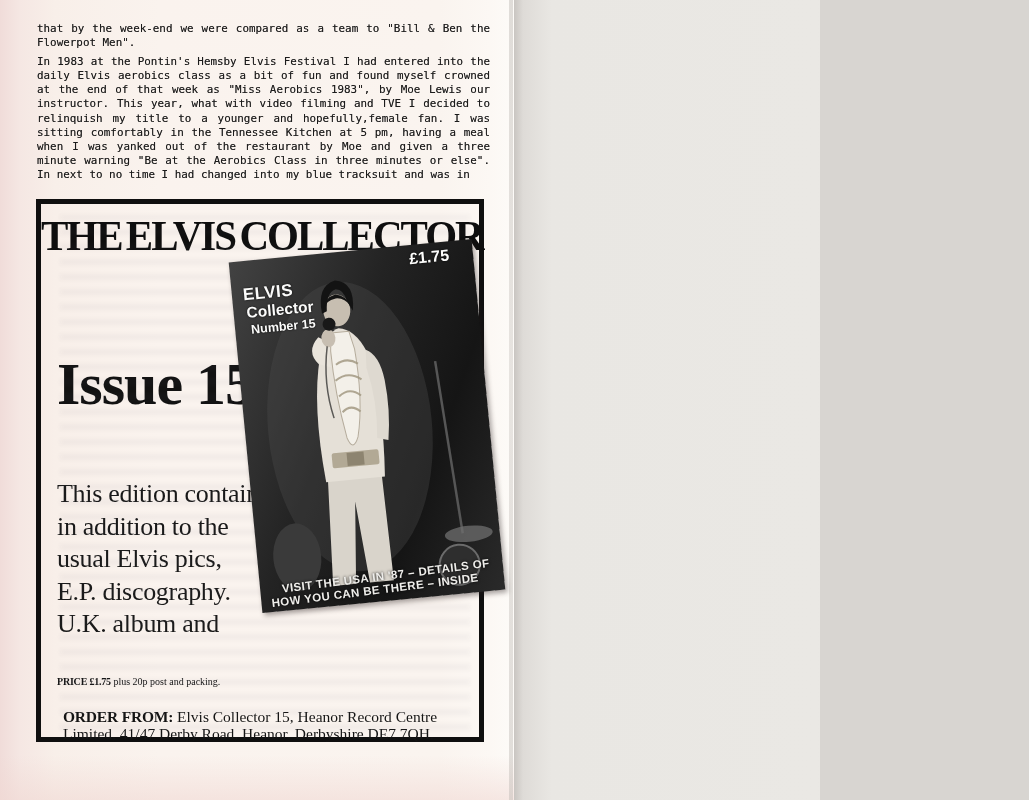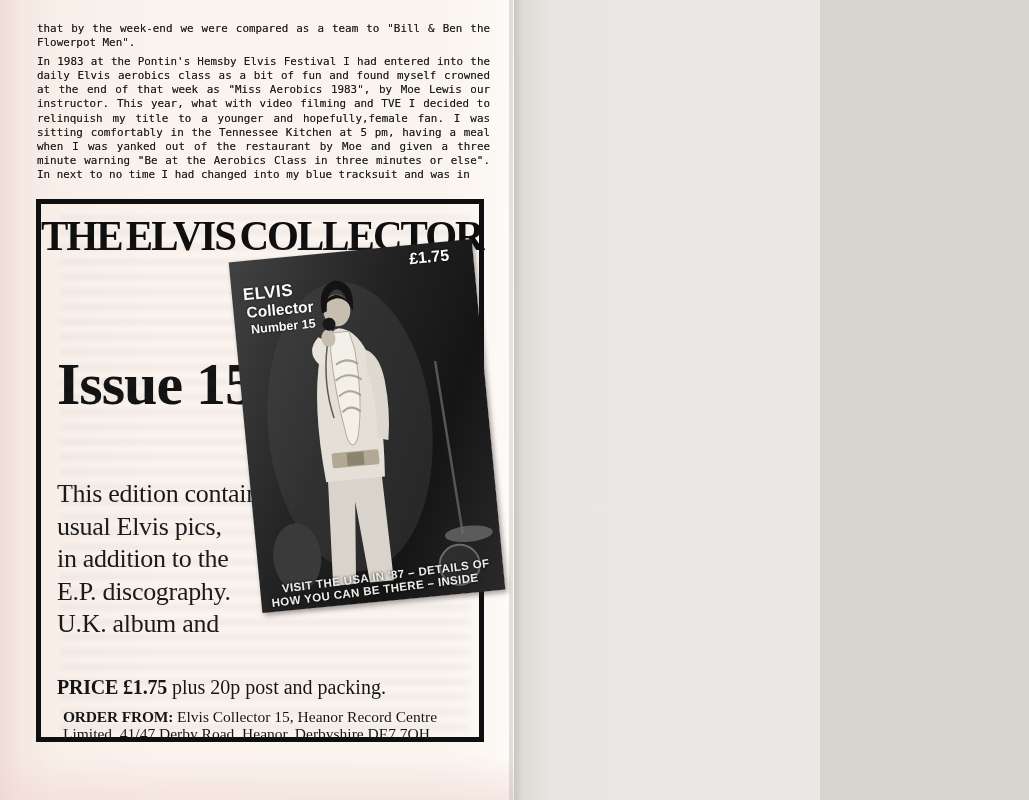--- a/index.html
+++ b/index.html
@@ -62,21 +62,21 @@
     font-family:"Liberation Serif",serif;font-weight:bold;
     font-size:60px;letter-spacing:-1px;color:#121212;
   }
   .ad-desc{
     position:absolute;left:16px;top:274px;
     font-family:"Liberation Serif",serif;font-size:26px;
     line-height:32.5px;letter-spacing:-.3px;color:#191919;
   }
   .ad-price{
     position:absolute;left:16px;top:472px;margin:0;
-    font-family:"Liberation Serif",serif;font-size:20px;color:#141414;
+    font-family:"Liberation Serif",serif;font-size:10px;color:#141414;
   }
   .ad-order{
     position:absolute;left:16px;top:499px;margin:6px;width:418px;
     font-family:"Liberation Serif",serif;font-size:15.5px;
     line-height:16.5px;color:#141414;text-align:left;
   }
   .ad-price b,.ad-order b{font-weight:bold;letter-spacing:-.2px;}
 
   
   .cover{
@@ -120,22 +120,22 @@
       <p>In 1983 at the Pontin's Hemsby Elvis Festival I had entered into the daily Elvis aerobics class as a bit of fun and found myself crowned at the end of that week as "Miss Aerobics 1983", by Moe Lewis our instructor. This year, what with video filming and TVE I decided to relinquish my title to a younger and hopefully,female fan. I was sitting comfortably in the Tennessee Kitchen at 5 pm, having a meal when I was yanked out of the restaurant by Moe and given a three minute warning "Be at the Aerobics Class in three minutes or else". In next to no time I had changed into my blue tracksuit and was in</p>
     </div>
 
     <div class="ad-box">
       <div class="ad-title">THE ELVIS COLLECTOR</div>
 
       <div class="ad-issue">Issue 15</div>
 
       <div class="ad-desc">
         <div>This edition contains,</div>
+        <div>in addition to the</div>
         <div>usual Elvis pics,</div>
-        <div>in addition to the</div>
         <div>E.P. discography.</div>
         <div>U.K. album and</div>
       </div>
 
       <p class="ad-price"><b>PRICE £1.75</b><span> plus 20p post and packing.</span></p>
 
       <p class="ad-order"><b>ORDER FROM:</b><span> Elvis Collector 15, Heanor Record Centre Limited, 41/47 Derby Road, Heanor, Derbyshire DE7 7QH.</span></p>
 
       <div class="cover">
         <svg width="244" height="352" viewBox="0 0 244 352" aria-hidden="true">

